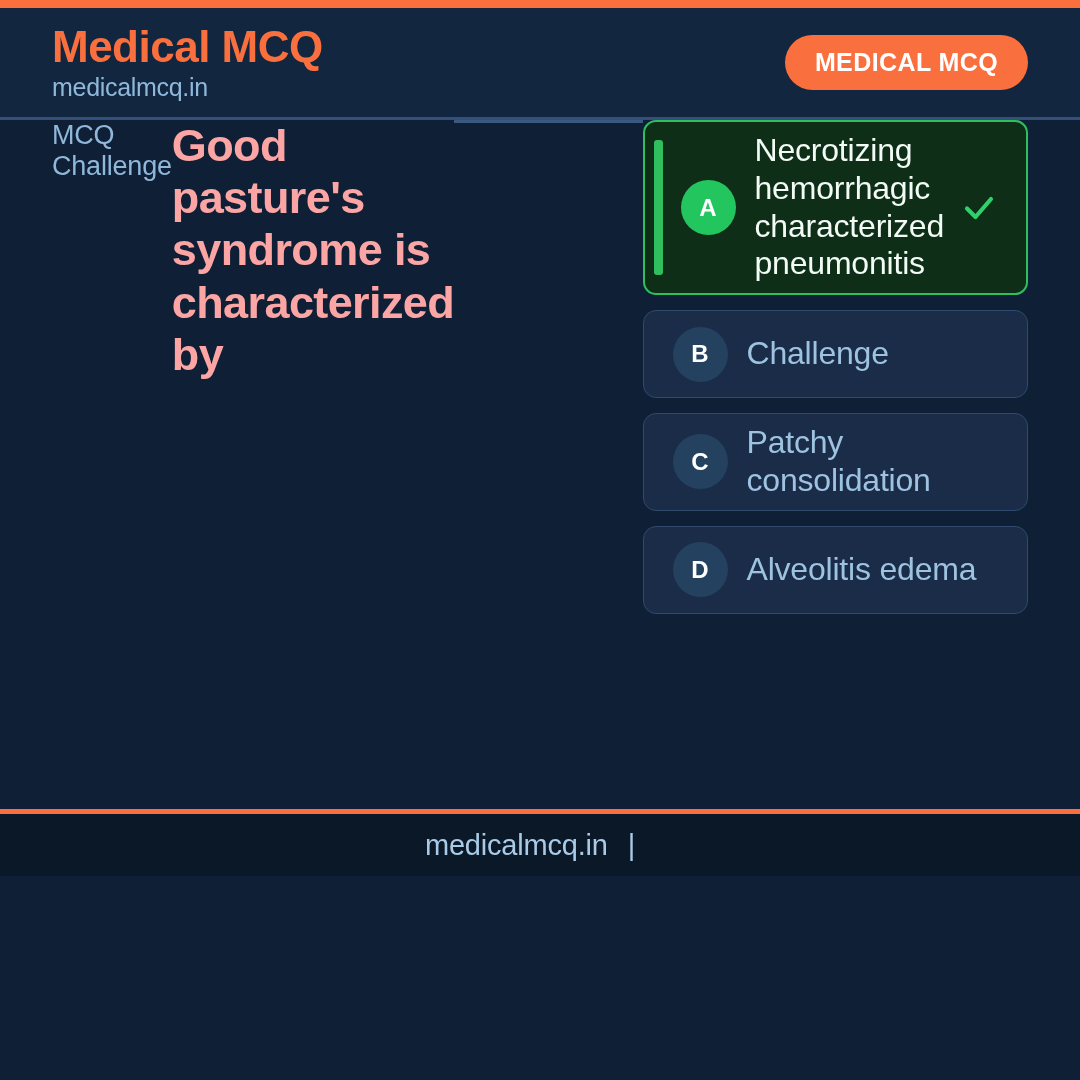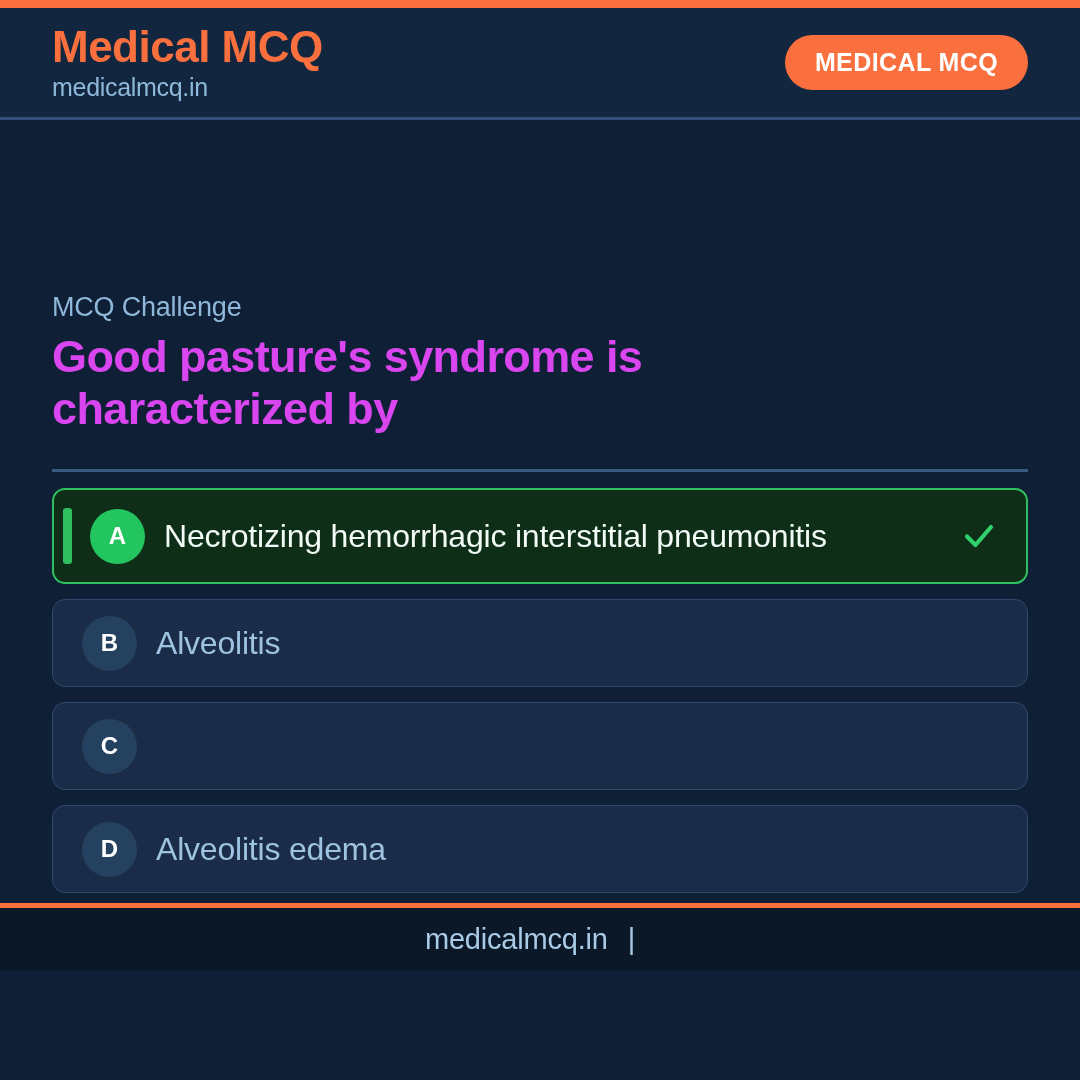--- a/index.html
+++ b/index.html
@@ -73,36 +73,35 @@
     white-space: nowrap;
   }
 
   
   .body-area {
     flex: 1 1 auto;
     position: relative;
     padding: 0 52px;
     box-sizing: border-box;
     display: flex;
-    flex-direction: column;
   }
   .spacer-top {
     height: 172px;
     flex: 0 0 auto;
   }
   .kicker {
     font-size: 27px;
     color: #8fb8da;
     margin-bottom: 8px;
     letter-spacing: -0.2px;
   }
   .question {
     font-size: 45px;
     font-weight: bold;
-    color: #d946ef;
+    color: #fca5a5;
     line-height: 1.16;
     letter-spacing: -0.6px;
     max-width: 880px;
     margin: 0 0 34px 0;
   }
   .divider {
     height: 3px;
     background: #3b587e;
     width: 100%;
     margin-bottom: 16px;
@@ -225,35 +224,36 @@
 
     <div class="kicker">MCQ Challenge</div>
     <h1 class="question">Good pasture's syndrome is characterized by</h1>
     <div class="divider"></div>
 
     <div class="options">
 
       <div class="option correct">
         <div class="accent-bar"></div>
         <div class="letter">A</div>
-        <div class="option-text">Necrotizing hemorrhagic interstitial pneumonitis</div>
+        <div class="option-text">Necrotizing hemorrhagic characterized pneumonitis</div>
         <div class="check">
           <svg width="42" height="42" viewBox="0 0 42 42" aria-hidden="true">
             <path d="M9 21.5 L17.5 30 L33 12" fill="none" stroke="#2fd26a" stroke-width="4.2" stroke-linecap="round" stroke-linejoin="round"></path>
           </svg>
         </div>
       </div>
 
       <div class="option">
         <div class="letter">B</div>
-        <div class="option-text">Alveolitis</div>
+        <div class="option-text">Challenge</div>
       </div>
 
       <div class="option">
         <div class="letter">C</div>
+        <div class="option-text">Patchy consolidation</div>
       </div>
 
       <div class="option">
         <div class="letter">D</div>
         <div class="option-text">Alveolitis edema</div>
       </div>
 
     </div>
 
     <div class="spacer-bottom"></div>

